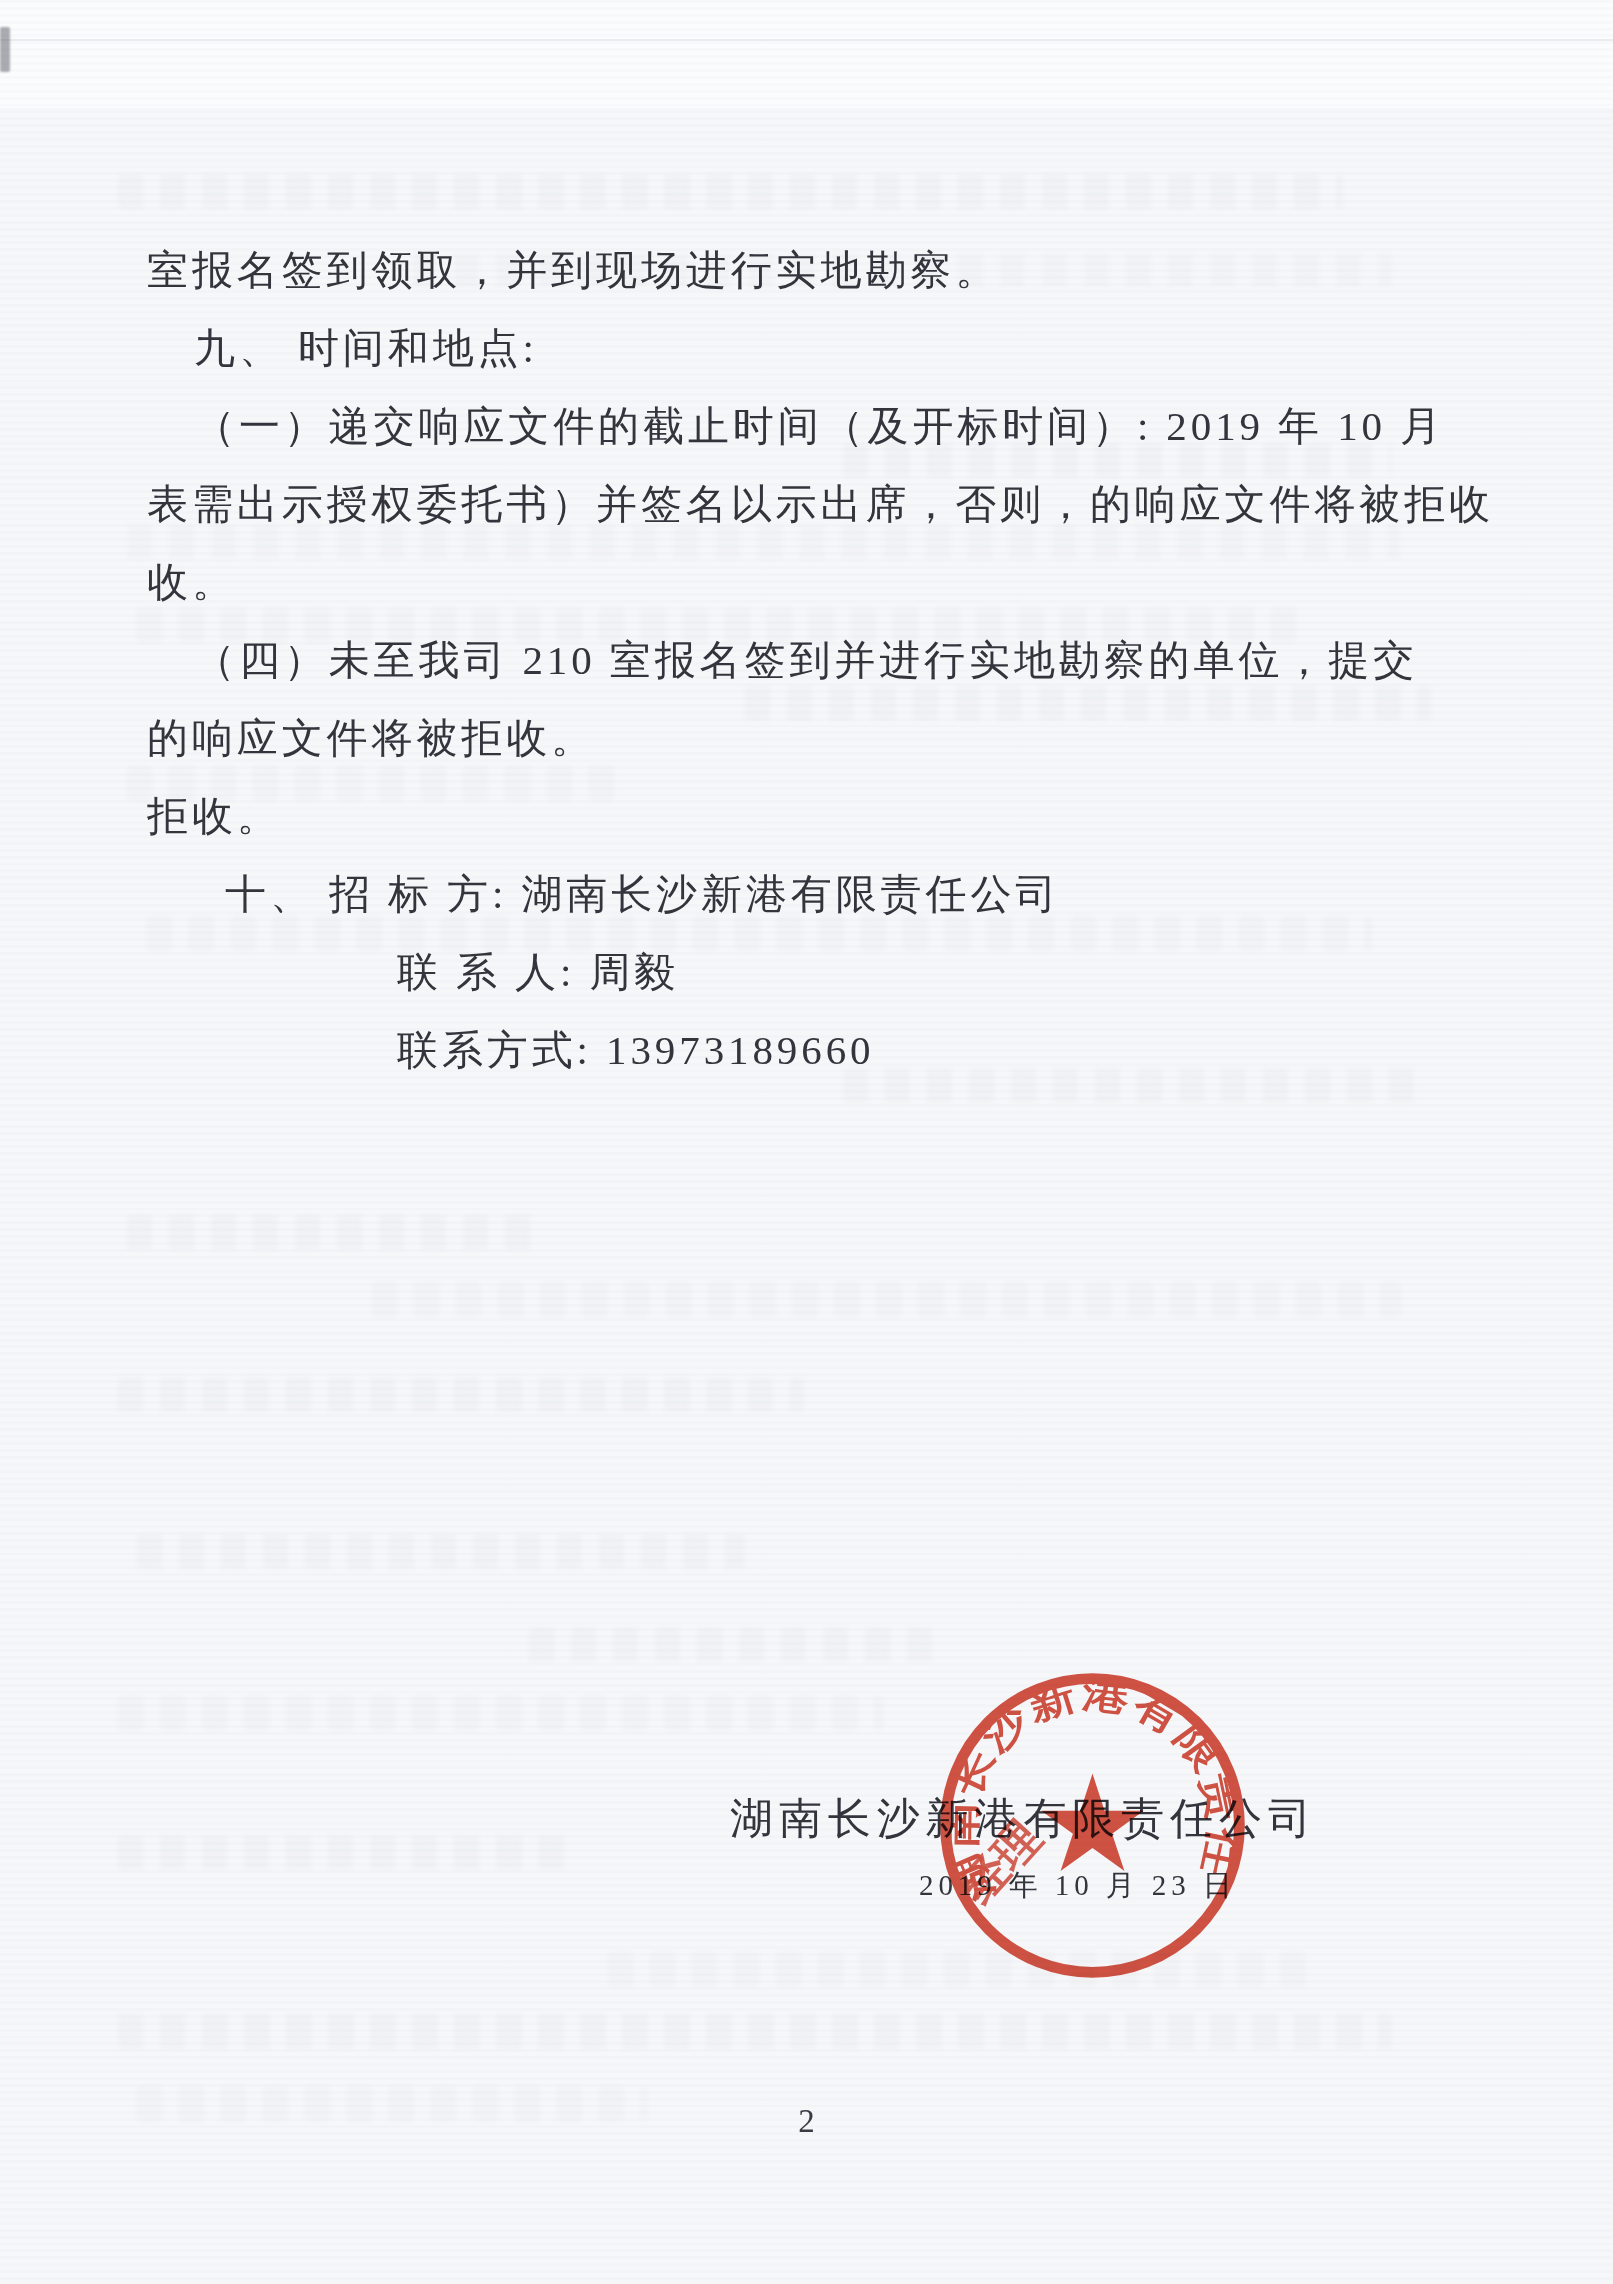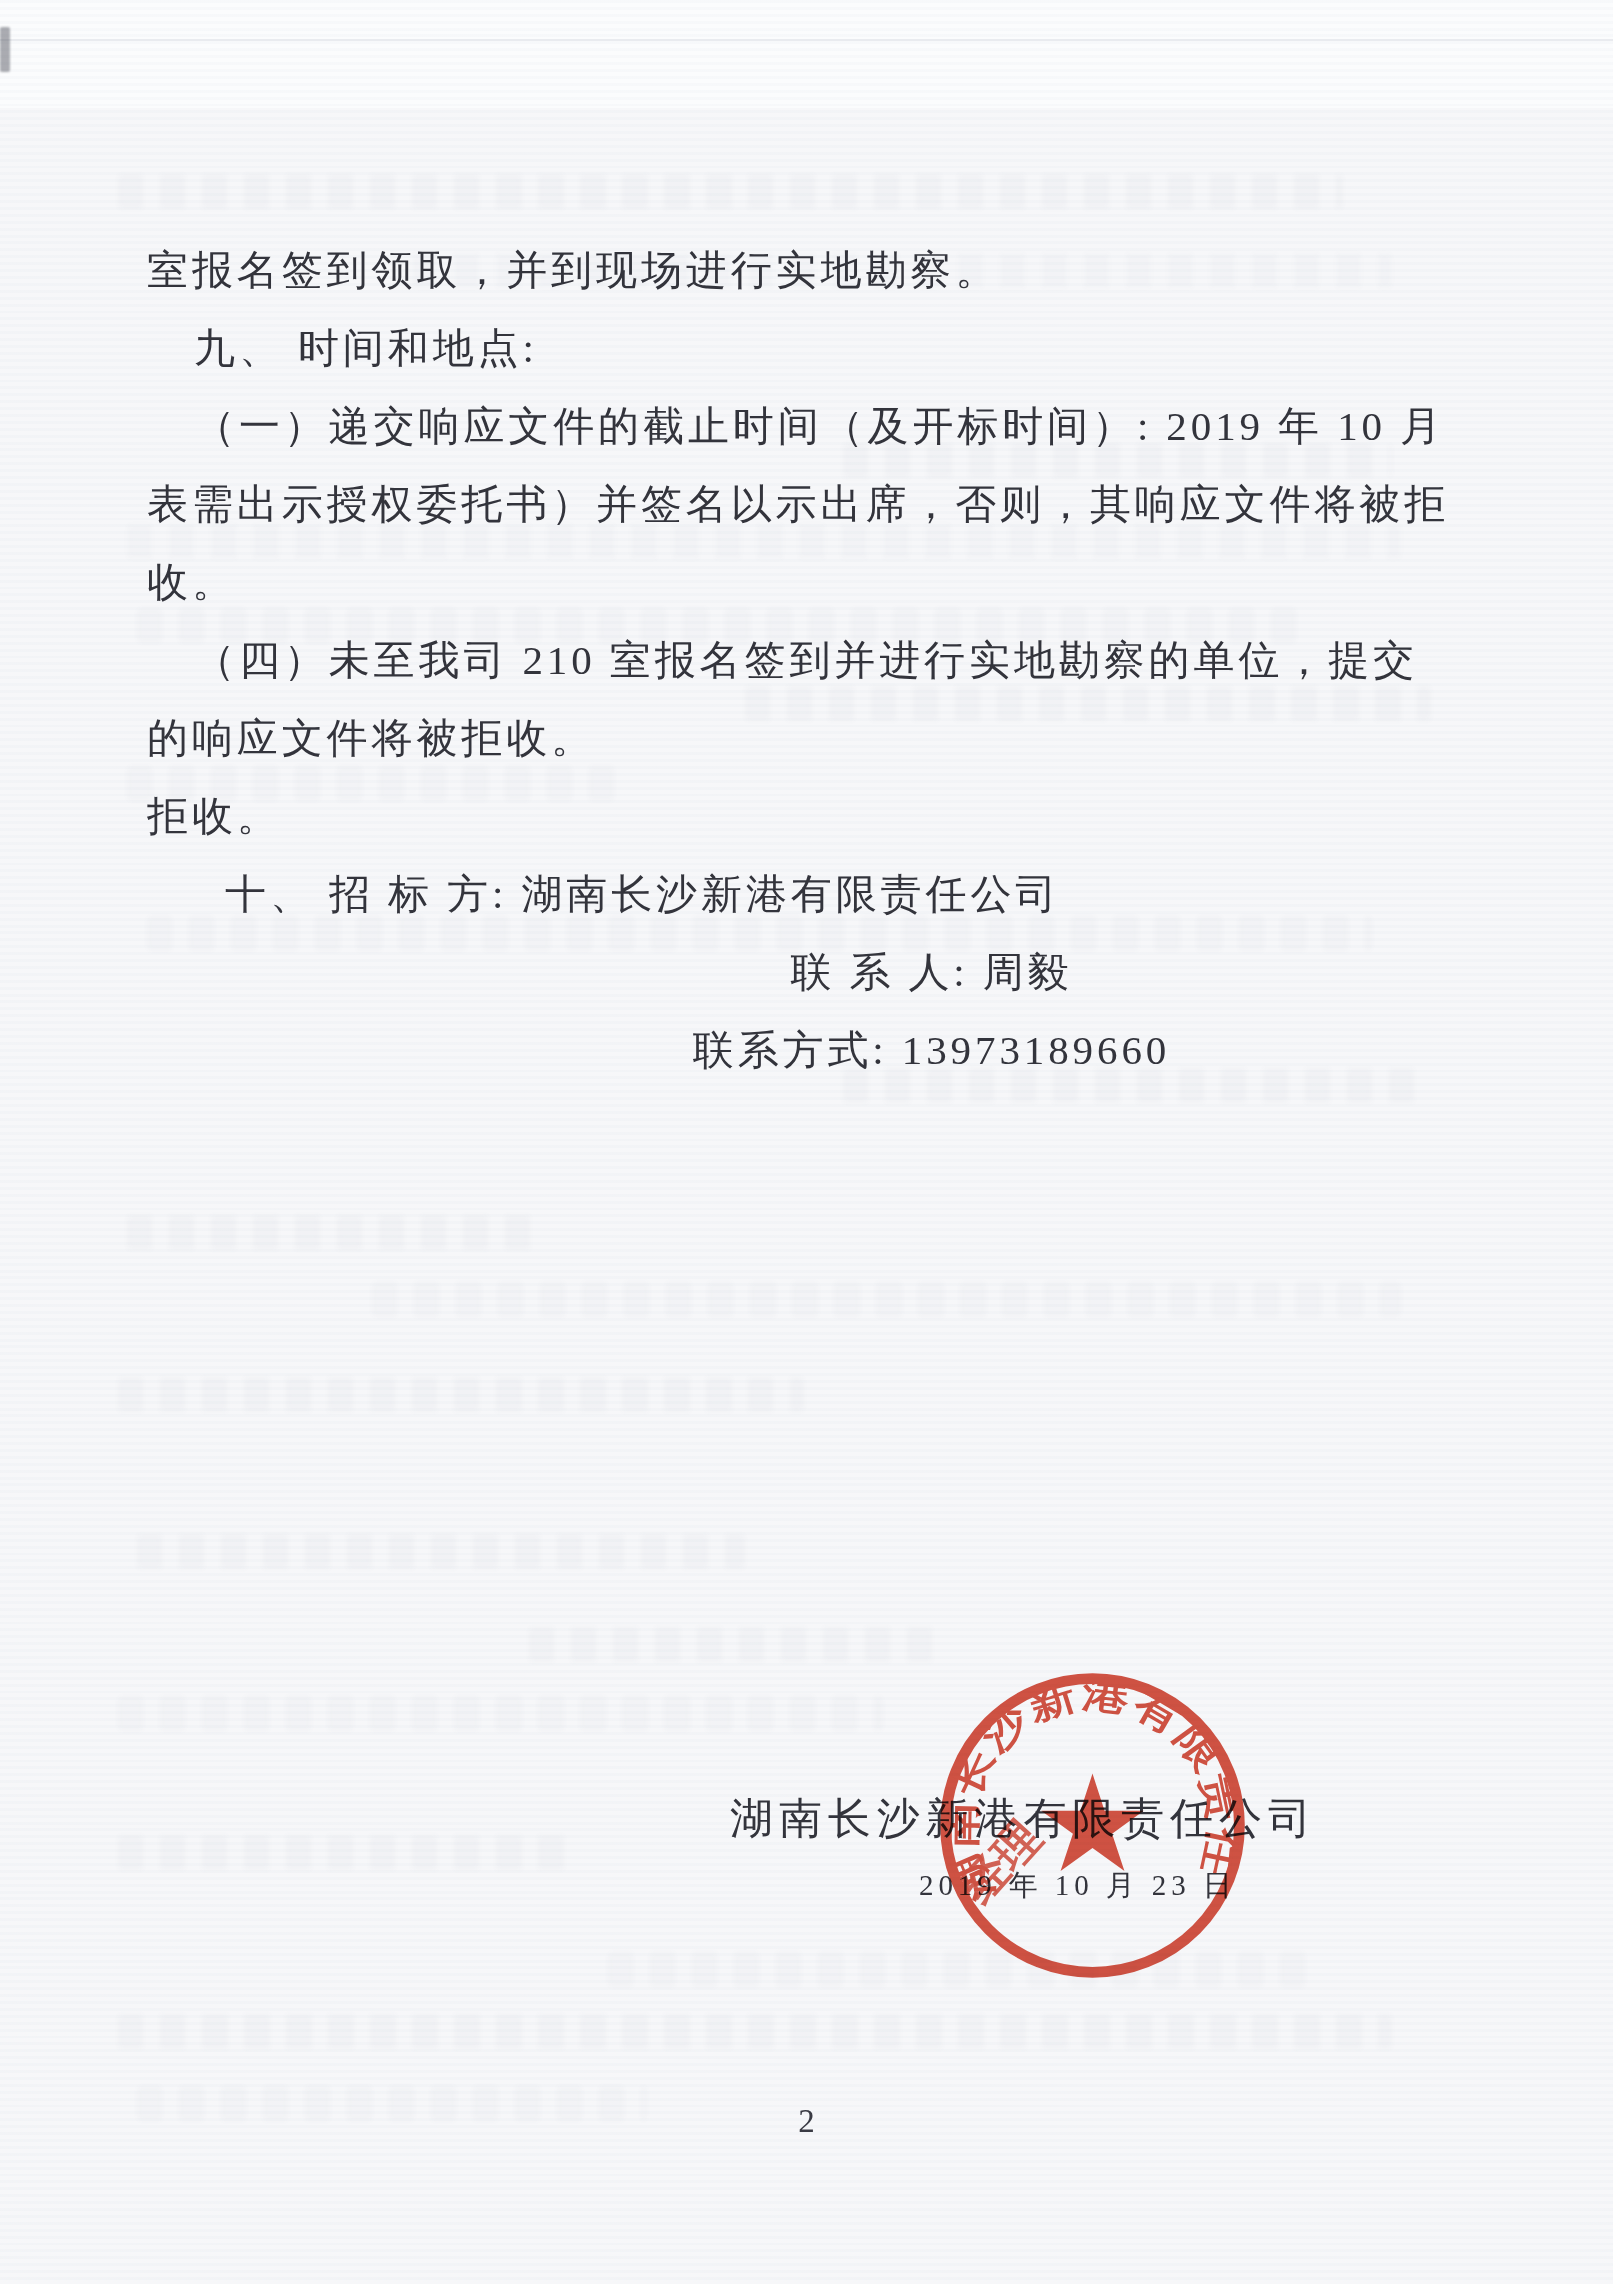--- a/index.html
+++ b/index.html
@@ -35,21 +35,21 @@
   .content{
     position:absolute;left:147px;top:231px;width:1319px;
     color:#33343c;
   }
   .line{
     height:78px;line-height:78px;white-space:nowrap;
     font-size:41px;letter-spacing:3.9px;
   }
   .line.para{padding-left:47px;}
   .line.para2{padding-left:78px;}
-  .line.contact{padding-left:250px;text-align:center;}
+  .line.contact{padding-left:250px;}
   .line.flush{padding-left:0;}
   .signature{position:absolute;color:#33343c;white-space:nowrap;}
   .sig-company{left:730px;top:1790px;font-size:43px;letter-spacing:5.9px;}
   .sig-date{left:919px;top:1866px;font-size:29px;letter-spacing:4.9px;}
   .page-number{
     position:absolute;left:0;top:2103px;width:1613px;text-align:center;
     font-size:33px;color:#3a3b44;
   }
   .seal{
     position:absolute;left:926px;top:1659px;width:333px;height:333px;
@@ -82,21 +82,21 @@
   <div class="ghost" style="left:118px;top:1696px;width:765px;opacity:0.05;"></div>
   <div class="ghost" style="left:118px;top:1835px;width:451px;"></div>
   <div class="ghost" style="left:608px;top:1952px;width:706px;opacity:0.05;"></div>
   <div class="ghost" style="left:118px;top:2014px;width:1274px;"></div>
   <div class="ghost" style="left:137px;top:2086px;width:510px;opacity:0.05;"></div>
 
   <div class="content">
       <div class="line flush">室报名签到领取，并到现场进行实地勘察。</div>
       <div class="line para">九、 时间和地点:</div>
       <div class="line para">（一）递交响应文件的截止时间（及开标时间）: 2019 年 10 月</div>
-      <div class="line flush">表需出示授权委托书）并签名以示出席，否则，其响应文件将被拒</div>
+      <div class="line flush">表需出示授权委托书）并签名以示出席，否则，的响应文件将被拒收</div>
       <div class="line flush">收。</div>
       <div class="line para">（四）未至我司 210 室报名签到并进行实地勘察的单位，提交</div>
       <div class="line flush">的响应文件将被拒收。</div>
       <div class="line flush">拒收。</div>
       <div class="line para2">十、 招 标 方: 湖南长沙新港有限责任公司</div>
       <div class="line contact">联 系 人: 周毅</div>
       <div class="line contact">联系方式: 13973189660</div>
     </div>
 
   <div class="signature sig-company">湖南长沙新港有限责任公司</div>

